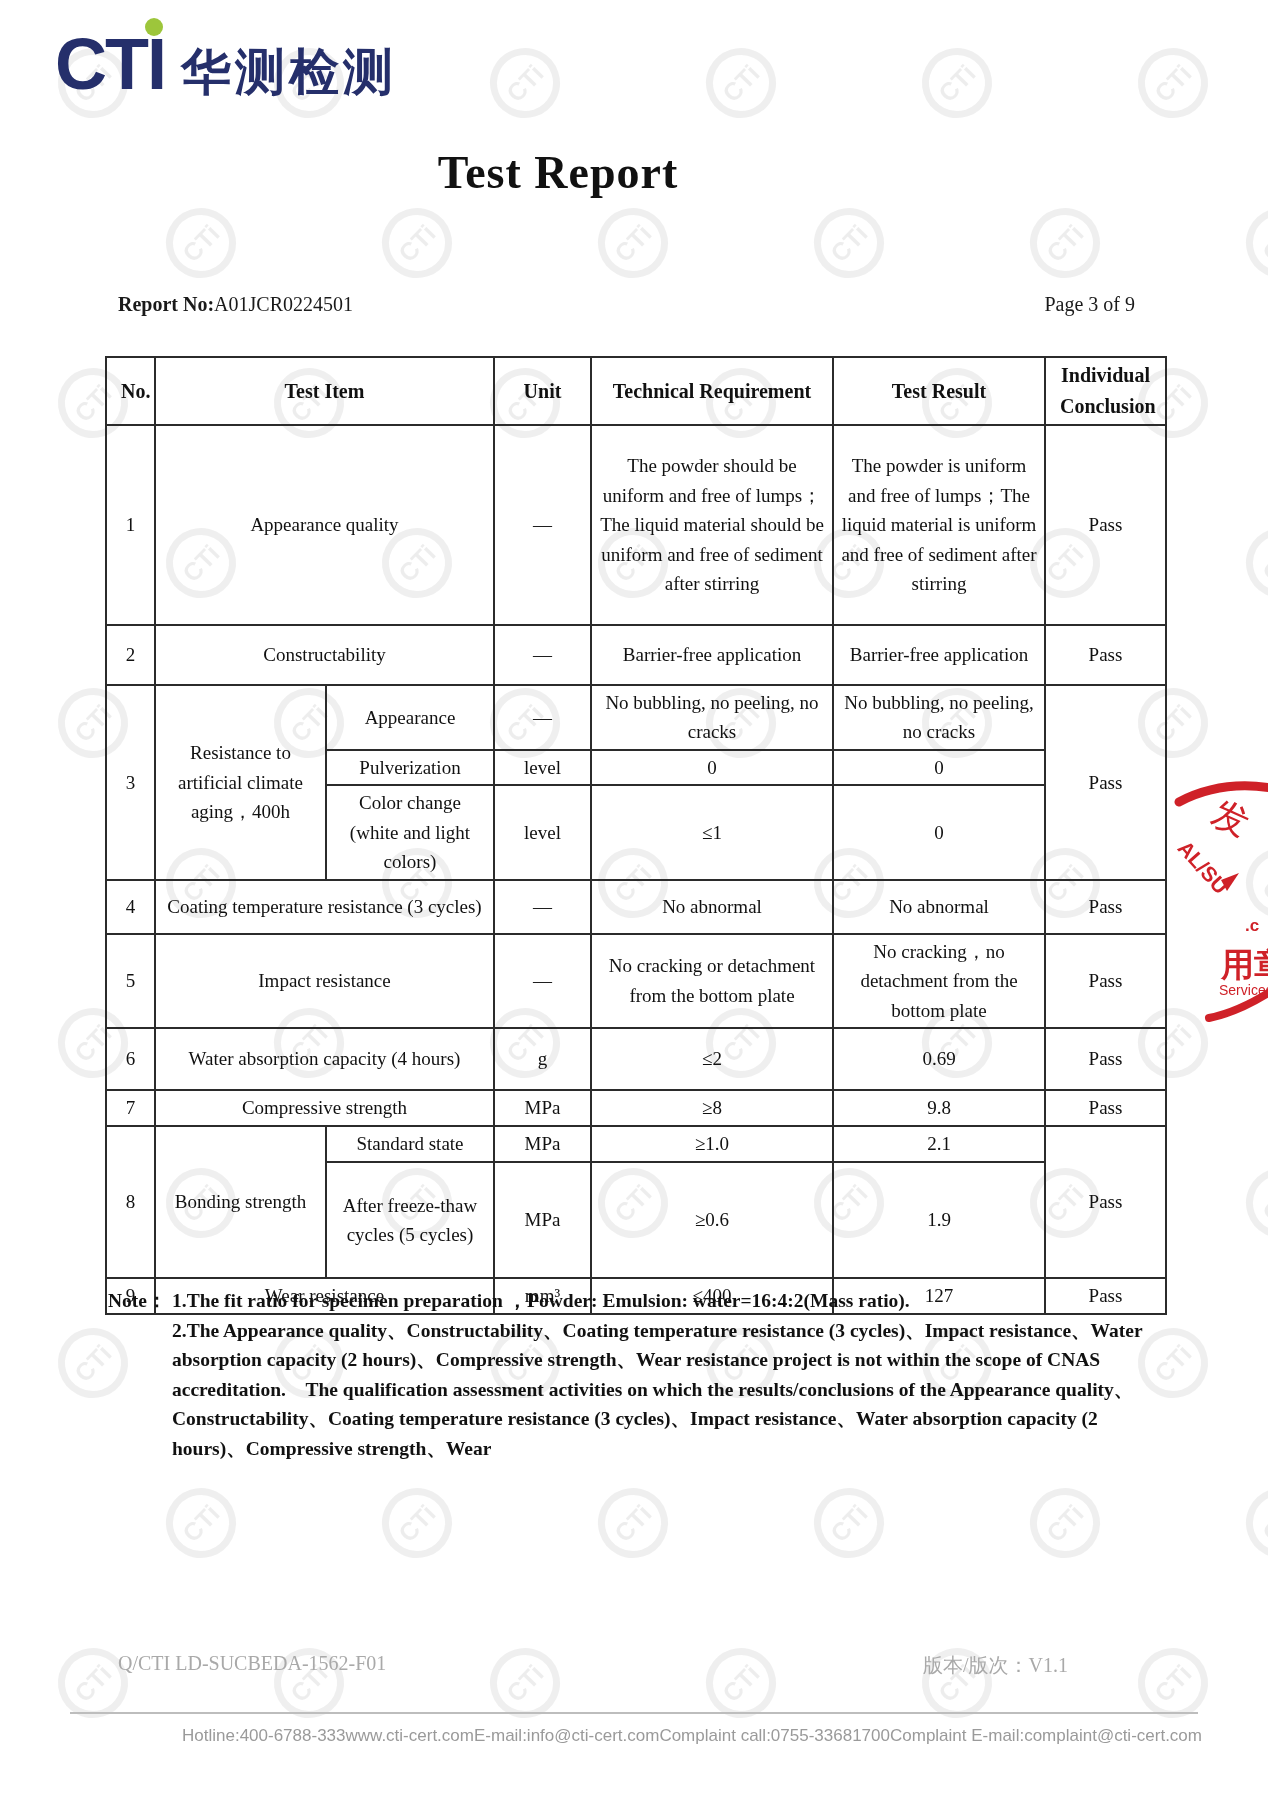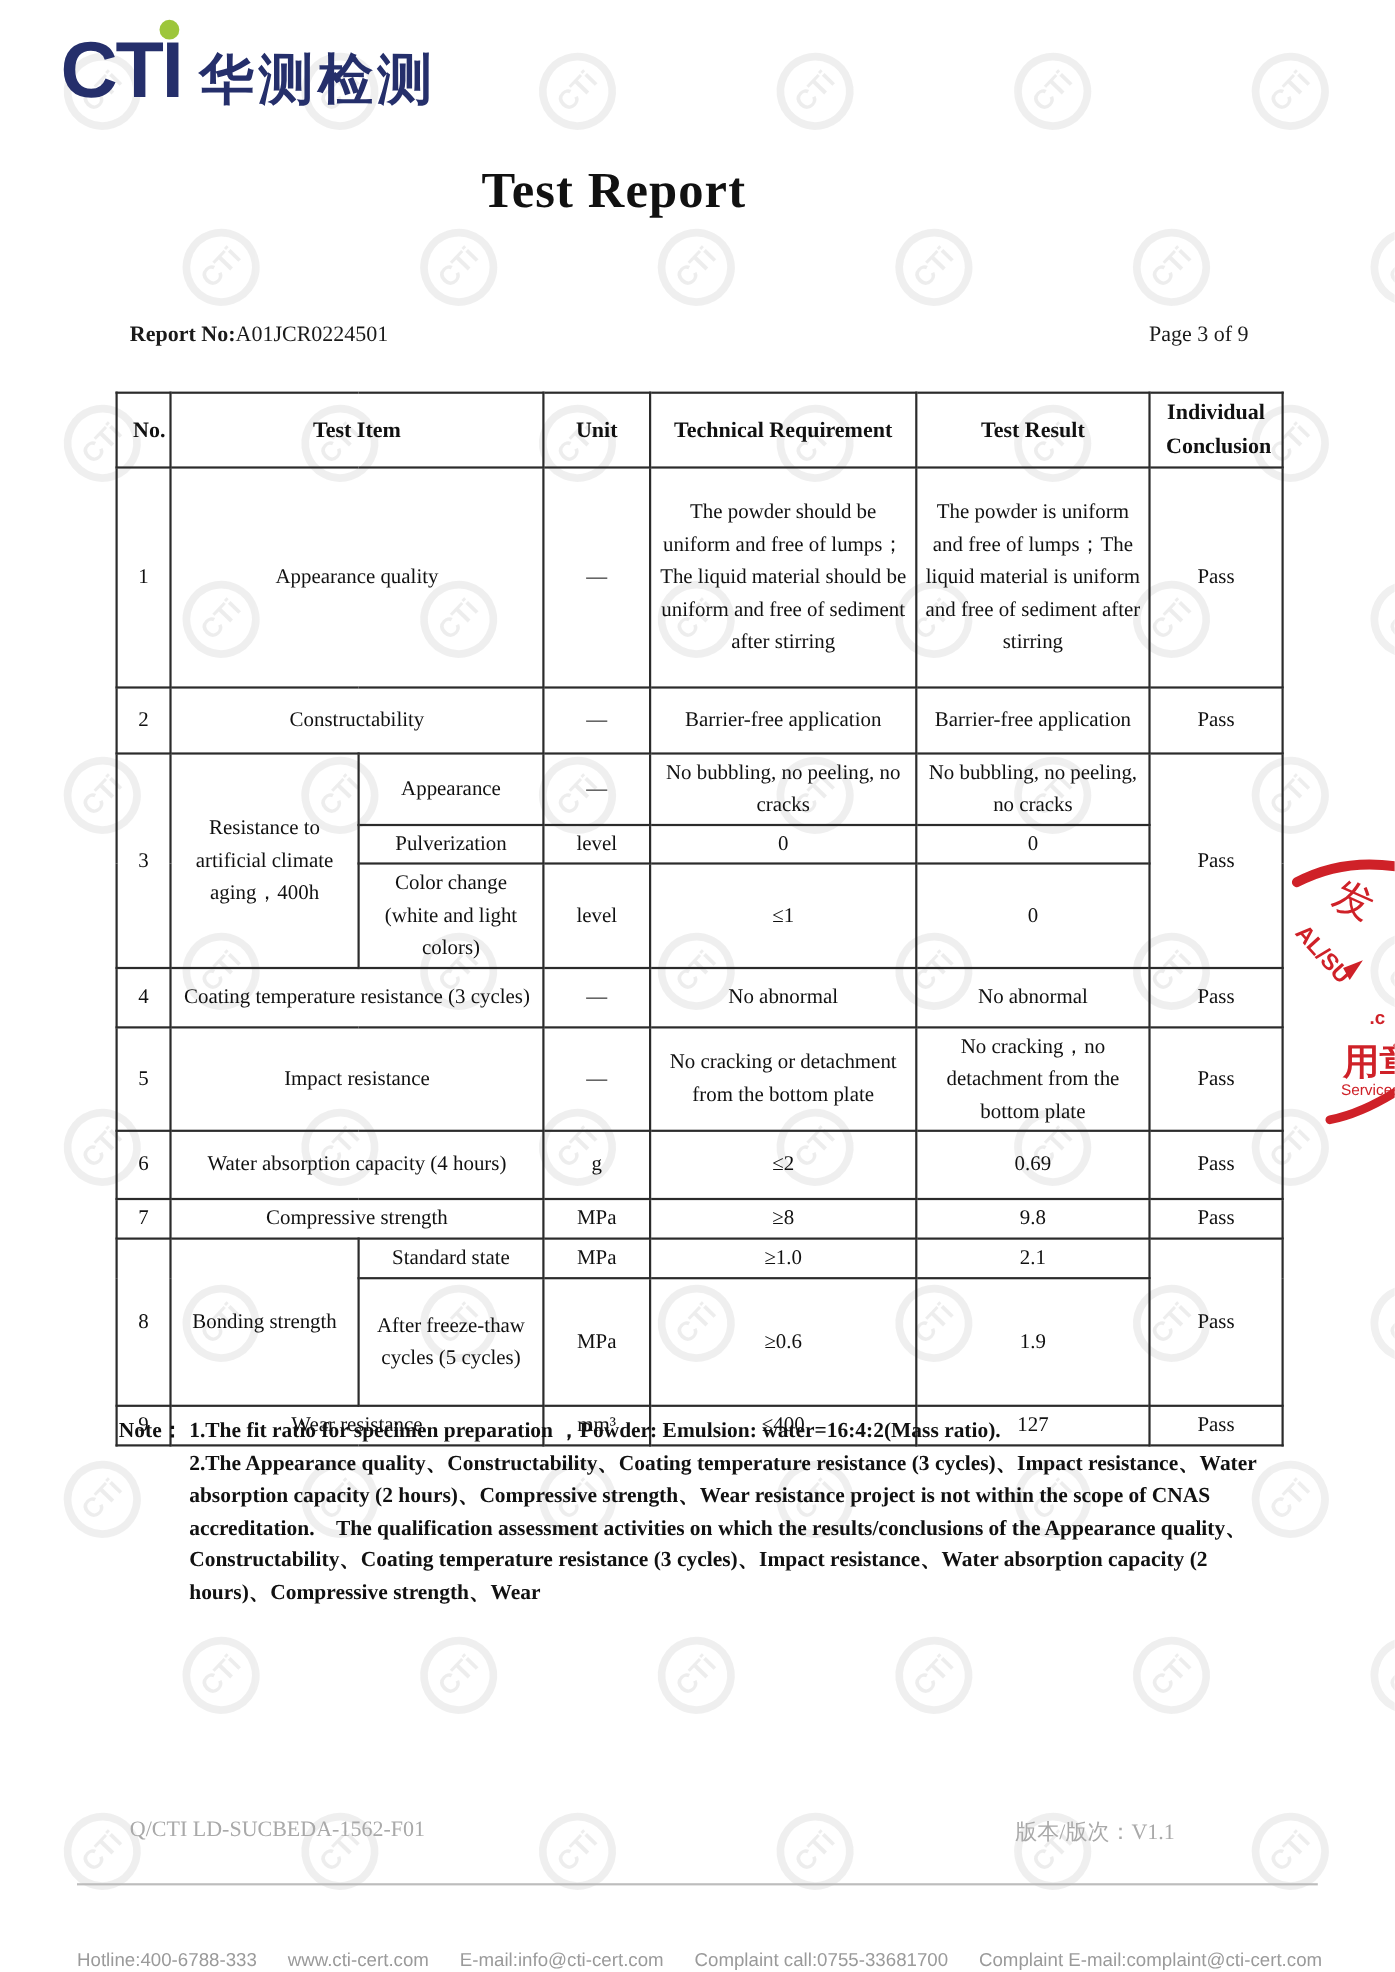--- a/index.html
+++ b/index.html
@@ -41,22 +41,22 @@
       font-weight:bold;font-size:19.5px;line-height:29.5px;color:#111;}
   .note-label{width:64px;flex:0 0 64px;}
   .note-body{flex:1;}
   .note-body p{margin:0;}
   
   .stamp{position:absolute;top:768px;right:0;width:95px;height:260px;overflow:visible;}
   
   .doc-line{position:absolute;top:1652px;left:118px;right:200px;display:flex;
       justify-content:space-between;font-size:20px;color:#a9a9a9;}
   .divider{position:absolute;top:1712px;left:70px;right:70px;border-top:2px solid #bdbdbd;}
-  .contacts{position:absolute;top:1772px;left:70px;right:66px;display:flex;
-      justify-content:space-between;font-family:"Liberation Sans",sans-serif;
+  .contacts{position:absolute;top:1726px;left:70px;right:66px;display:flex;
+      justify-content:flex-end;font-family:"Liberation Sans",sans-serif;
       font-size:17px;color:#9a9a9a;}
 </style>
 </head>
 <body>
 
 <div class="page">
   <div id="watermarks">
       <div class="wm" style="left: 58px; top: 48px;">
         <span>CTi</span>
       </div>

